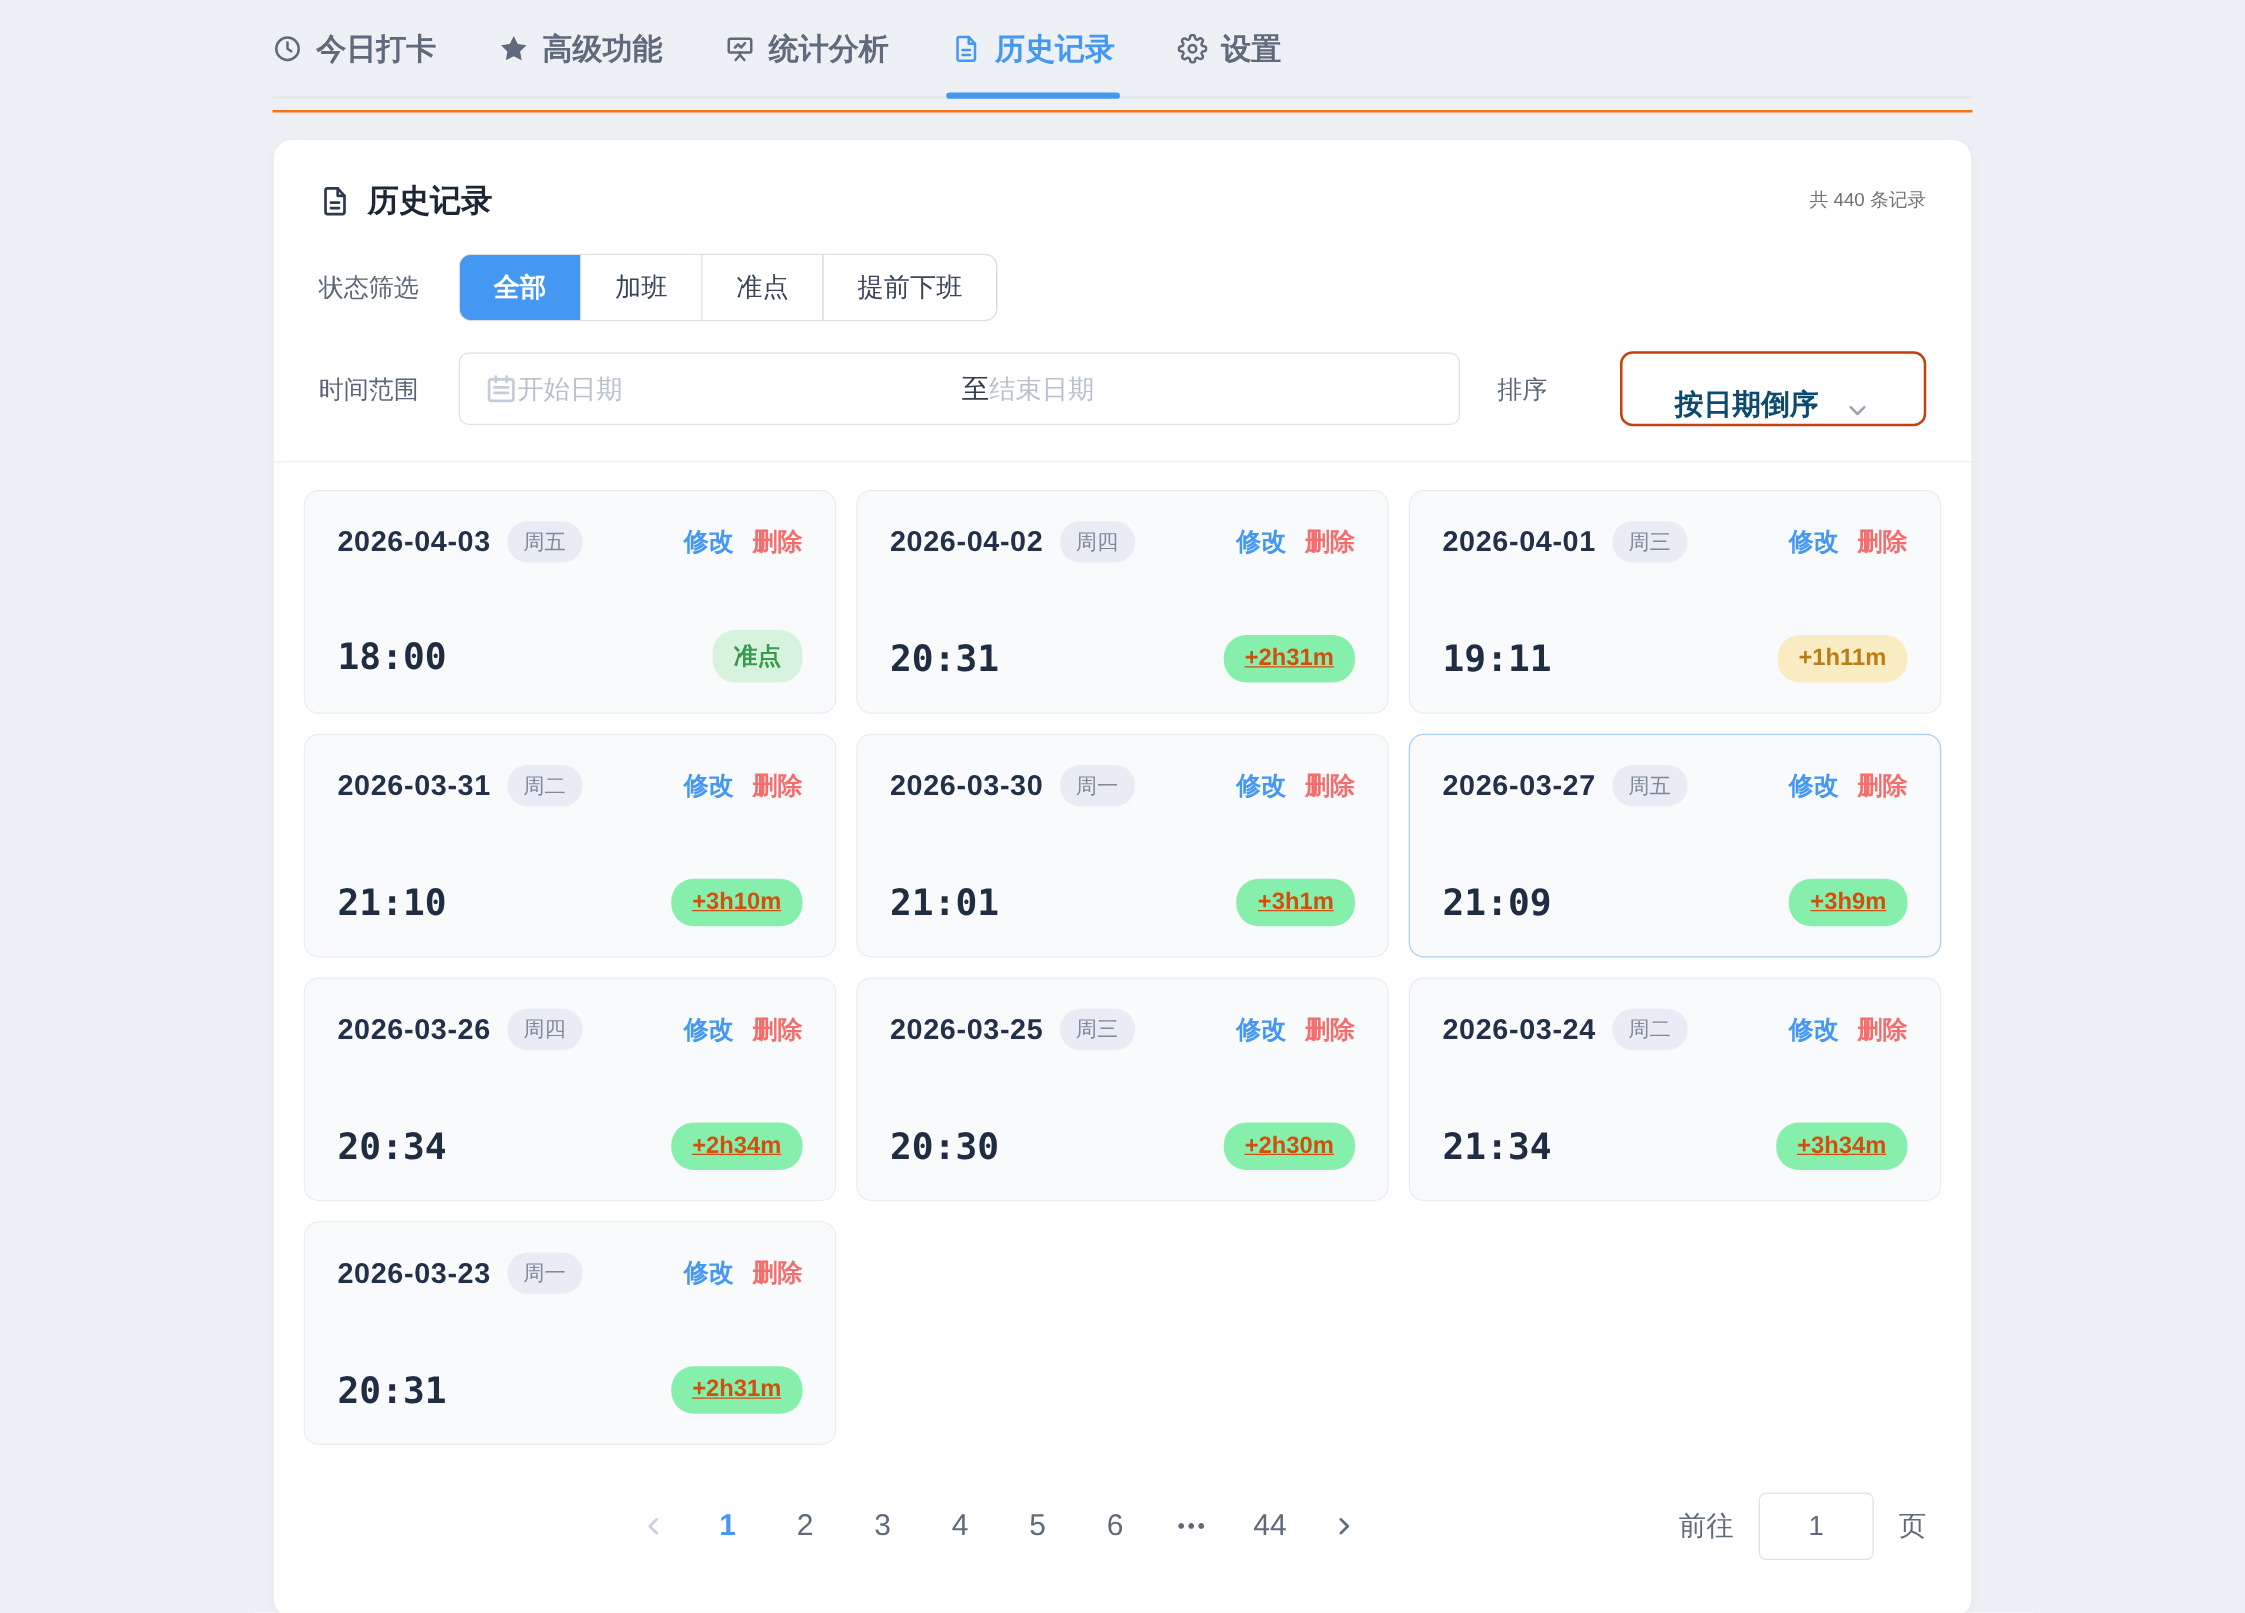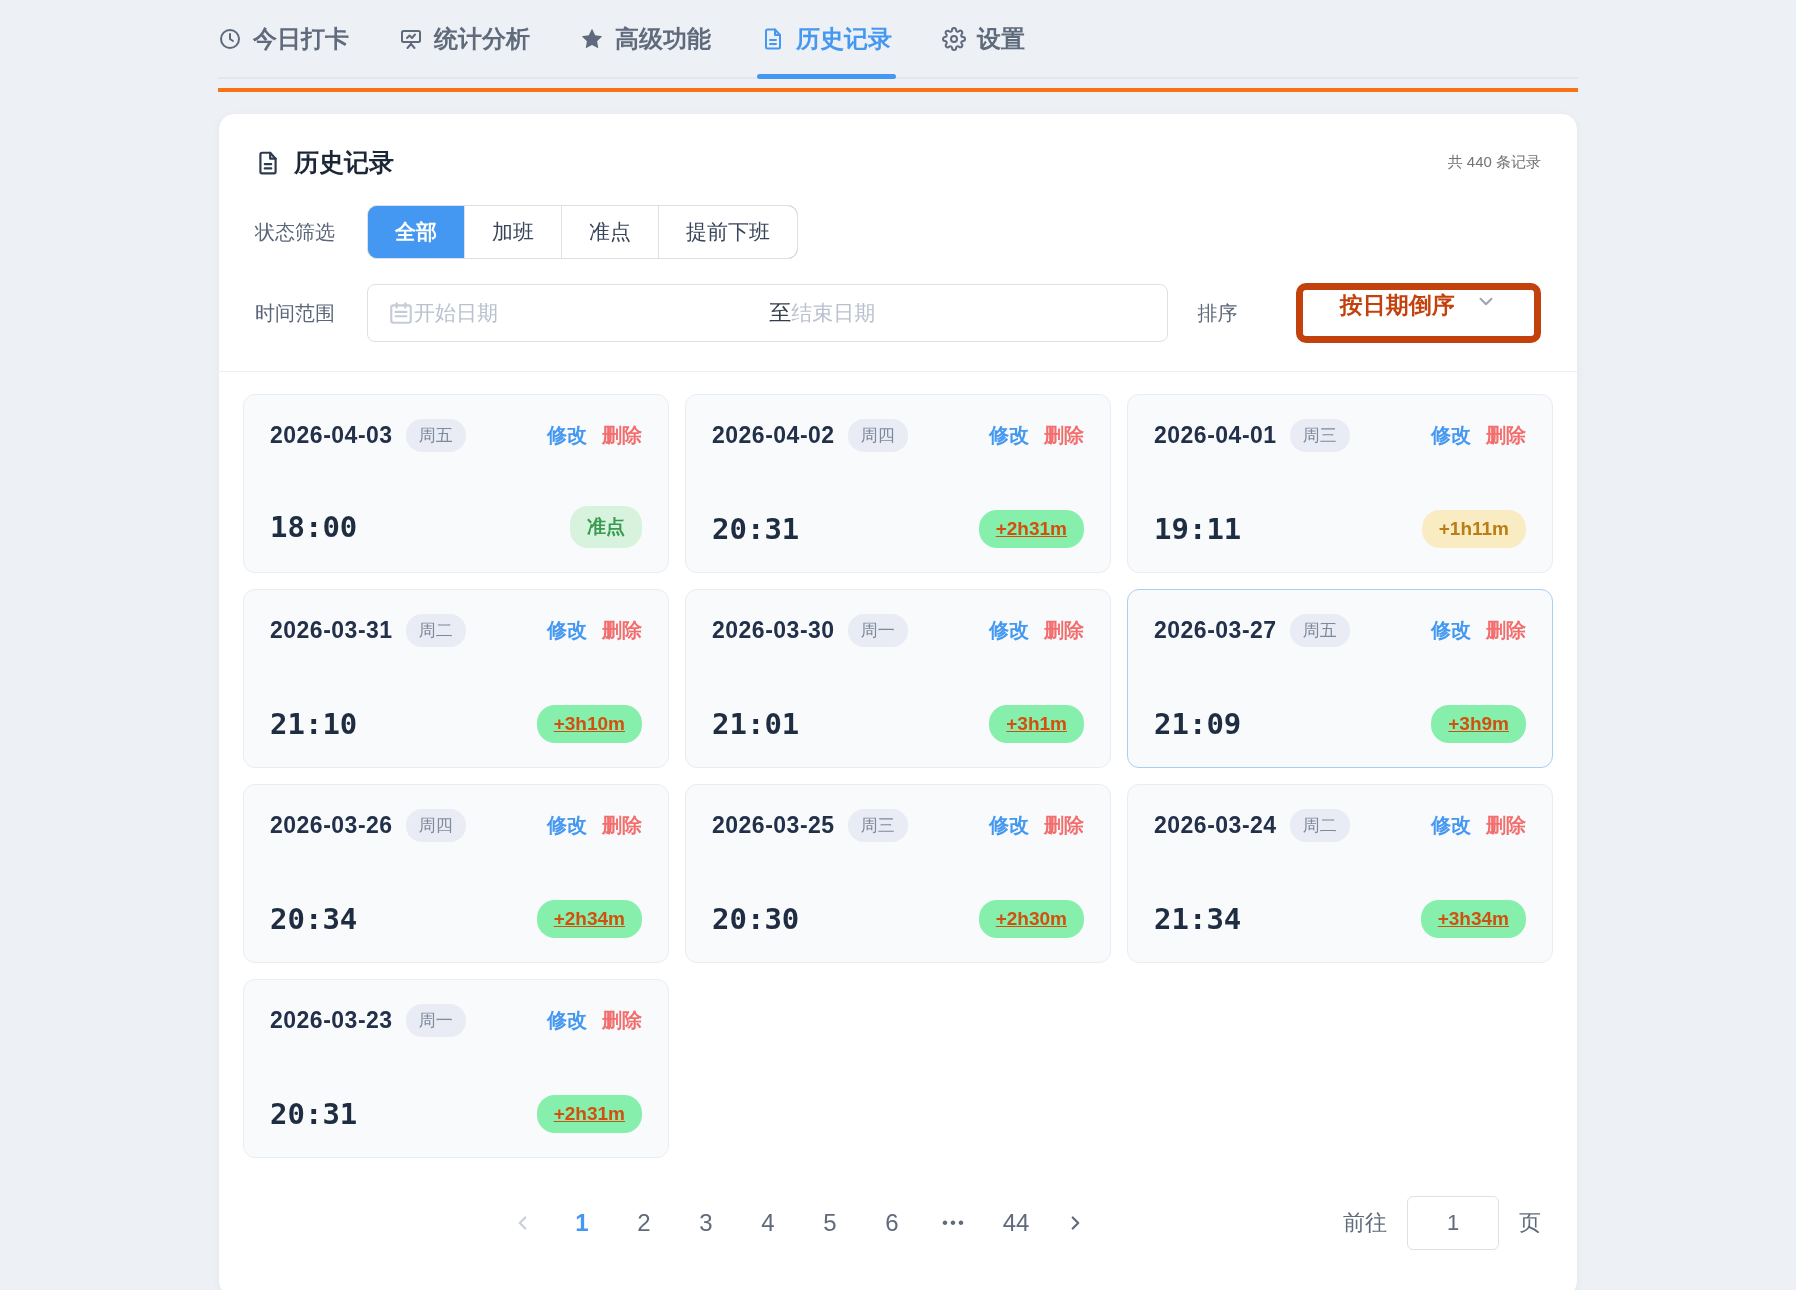--- a/index.html
+++ b/index.html
@@ -1,21 +1,21 @@
 <!DOCTYPE html>
 <html><head>
 <meta charset="utf-8">
 <style>
   * { margin:0; padding:0; box-sizing:border-box; }
   html,body { width:1796px; height:1290px; overflow:hidden; }
   body { background:#edf0f4; font-family:"Liberation Sans", sans-serif; }
   .container { width:1360px; margin:0 auto; }
 
   
-  .topnav { padding-bottom:9px; border-bottom:4px solid #f97316; }
+  .topnav { padding-bottom:9px; border-bottom:2px solid #f97316; }
   .tabs { display:flex; align-items:center; gap:50px; height:79px; border-bottom:2px solid #e4e7ec; }
   .tab { display:flex; align-items:center; gap:11px; font-size:24px; font-weight:600;
          color:#5f6a7c; cursor:pointer; position:relative; height:100%; }
   .tab.active { color:#4598f1; }
   .tab.active::after { content:''; position:absolute; left:-4px; right:-4px; bottom:-2px;
          height:5px; background:#4598f1; border-radius:3px; }
   .tab .icon svg { width:24px; height:24px; display:block; }
 
   
   .panel { margin-top:21px; background:#fff; border:1px solid #e9ecf1; border-radius:16px;
@@ -36,23 +36,23 @@
              border:none; border-left:1px solid #dce1e8; color:#39455a; cursor:pointer; }
   .seg-btn:first-child { border-left:none; }
   .seg-btn.active { background:#4598f1; color:#fff; font-weight:600; }
 
   .date-range { display:flex; align-items:center; width:822px; height:58px; border:1px solid #dce1e8;
                 border-radius:8px; padding:0 20px; background:#fff; cursor:pointer; }
   .cal-icon svg { width:26px; height:26px; display:block; color:#c5ccd7; }
   .dr-input { flex:1; text-align:left; font-size:21px; color:#b9c1ce; }
   .dr-to { font-size:22px; color:#333d4d; font-weight:500; }
   .sort-label { width:auto; margin-left:30px; margin-right:58px; }
-  .sort-select { display:flex; align-items:flex-start; justify-content:center; gap:20px; width:252px; height:60px;
-                 border:7px solid #c2410c; border-radius:10px; background:#fff; cursor:pointer;
-                 font-size:23px; font-weight:600; color:#c2410c; }
+  .sort-select { display:flex; align-items:flex-end; justify-content:center; gap:20px; width:252px; height:60px;
+                 border:2px solid #c2410c; border-radius:10px; background:#fff; cursor:pointer;
+                 font-size:23px; font-weight:600; color:#0c4a6e; }
   .chev svg { width:22px; height:22px; display:block; color:#9aa4b2; }
 
   
   .records-grid { display:grid; grid-template-columns:repeat(3,1fr); gap:16px; padding:22px 24px 0; }
   .record-card { background:#f8fafc; border:1px solid #e8edf4; border-radius:12px; height:179px;
                  padding:24px 26px; display:flex; flex-direction:column; justify-content:space-between; cursor:pointer; }
   .record-card.highlighted { border:1.5px solid #a9cdf3; }
   .rec-top { display:flex; align-items:center; }
   .rec-date { font-size:23px; font-weight:700; color:#22304a; letter-spacing:.5px; }
   .rec-week { margin-left:13px; background:#e9ecf4; color:#7e8a9c; font-size:17px;
@@ -91,36 +91,36 @@
           <span class="icon">
             <svg viewBox="0 0 24 24" fill="none" stroke="currentColor" stroke-width="2" stroke-linecap="round" stroke-linejoin="round">
               <circle cx="12" cy="12" r="9"></circle>
               <polyline points="12 7 12 12 15 14"></polyline>
             </svg>
           </span>
           <span class="tab-label">今日打卡</span>
         </div>
         <div class="tab">
           <span class="icon">
+            <svg viewBox="0 0 24 24" fill="currentColor" stroke="none">
+              <path d="M12 1.8l3.2 6.4 7 1-5.1 5 1.2 7L12 17.9 5.7 21.2l1.2-7-5.1-5 7-1z"></path>
+            </svg>
+          </span>
+          <span class="tab-label">高级功能</span>
+        </div>
+        <div class="tab">
+          <span class="icon">
             <svg viewBox="0 0 24 24" fill="none" stroke="currentColor" stroke-width="2" stroke-linecap="round" stroke-linejoin="round">
               <rect x="3" y="4" width="18" height="11" rx="1.5"></rect>
               <path d="M8 11l2.5-2.5L13 11l3-3.5"></path>
               <path d="M12 15v2"></path>
               <path d="M8.5 21l3.5-4 3.5 4"></path>
             </svg>
           </span>
           <span class="tab-label">统计分析</span>
-        </div>
-        <div class="tab">
-          <span class="icon">
-            <svg viewBox="0 0 24 24" fill="currentColor" stroke="none">
-              <path d="M12 1.8l3.2 6.4 7 1-5.1 5 1.2 7L12 17.9 5.7 21.2l1.2-7-5.1-5 7-1z"></path>
-            </svg>
-          </span>
-          <span class="tab-label">高级功能</span>
         </div>
         <div class="tab active">
           <span class="icon">
             <svg viewBox="0 0 24 24" fill="none" stroke="currentColor" stroke-width="2" stroke-linecap="round" stroke-linejoin="round">
               <path d="M14 2.5H6.5A1.5 1.5 0 0 0 5 4v16a1.5 1.5 0 0 0 1.5 1.5h11A1.5 1.5 0 0 0 19 20V8z"></path>
               <polyline points="14 2.5 14 8 19 8"></polyline>
               <line x1="9" y1="13" x2="15" y2="13"></line>
               <line x1="9" y1="17" x2="15" y2="17"></line>
             </svg>
           </span>

